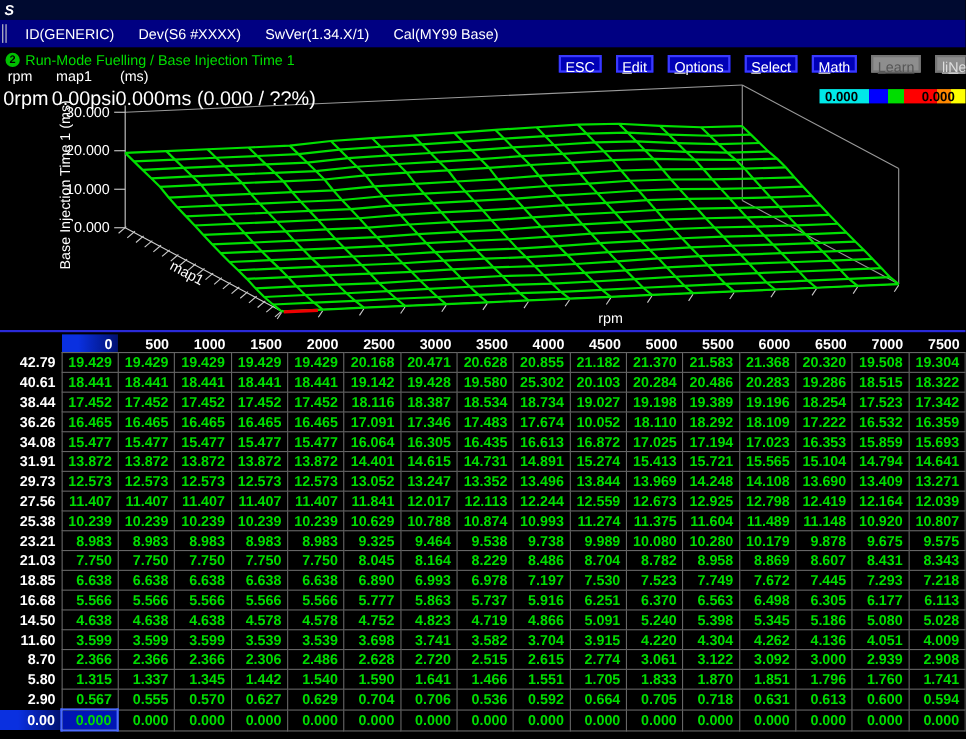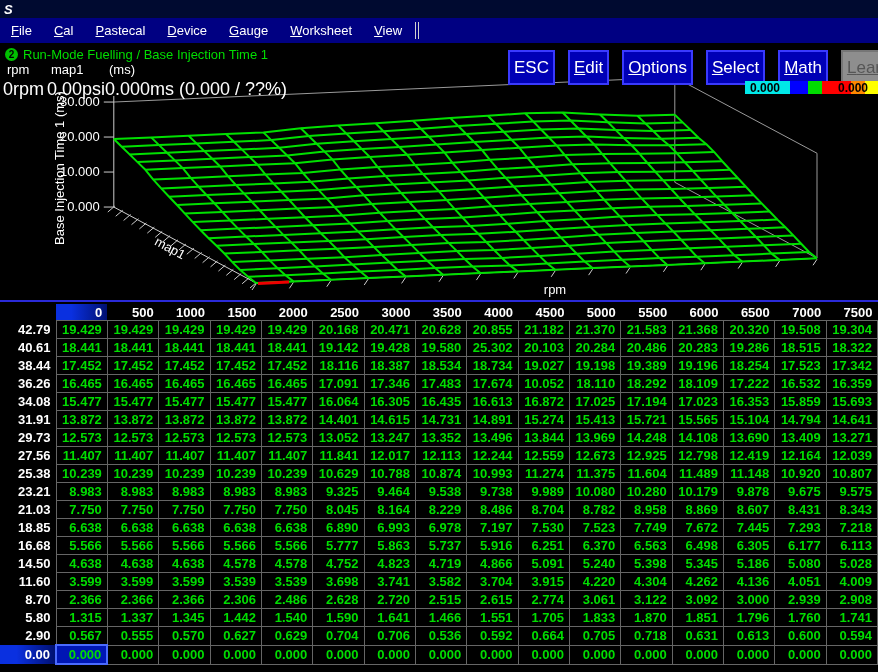--- a/index.html
+++ b/index.html
@@ -19,22 +19,22 @@
         margin:0 6px 0 2px;}
   .status-items{display:flex;}
   .si{padding:2px 11px;}
   
   .maptitle{position:absolute;top:47px;left:5px;display:flex;align-items:center;gap:5px;
             font-size:13px;color:#00dd00;z-index:4;}
   .numcirc{width:13px;height:13px;border-radius:50%;background:#00c000;color:#000;
            font-size:10px;font-weight:bold;display:flex;align-items:center;justify-content:center;}
   
   .btnrow{position:absolute;top:50px;left:508px;display:flex;gap:13px;z-index:4;}
-  .btn{font-family:"Liberation Sans",sans-serif;font-size:17px;color:#fff;background:#0000b6;
-       border:2px solid #3a3aff;padding:0 4px;height:35px;line-height:17px;cursor:default;}
+  .btn{font-family:"Liberation Sans",sans-serif;font-size:13px;color:#fff;background:#0000b6;
+       border:2px solid #3a3aff;padding:0 4px;height:16px;line-height:17px;cursor:default;}
   .btn.dis{background:#8e8e8e;border:2px solid #767676;color:#565656;text-decoration:underline;}
   .btn.dis.lin{color:#dedede;}
   
   .readout1{position:absolute;top:62px;left:7px;font-size:13px;display:flex;z-index:4;}
   .readout2{position:absolute;top:79px;left:3px;font-size:18px;display:flex;z-index:4;}
   .readout1 span:nth-child(1),.readout2 span:nth-child(1){width:44px;}
   .readout1 span:nth-child(2),.readout2 span:nth-child(2){width:58px;}
   
   .legend{position:absolute;top:81px;left:745px;width:133px;height:13px;z-index:4;
           display:flex;align-items:center;justify-content:space-between;
@@ -156,30 +156,27 @@
         <polyline points="817.0,258.3 809.1,252.0 801.2,243.7 793.3,235.4 785.4,227.3 777.5,219.6 769.6,211.5 761.7,203.4 753.8,195.3 745.9,186.8 738.0,178.2 730.1,169.7 722.2,161.2 714.3,152.1 706.4,144.2 698.5,137.7 690.6,130.0 682.7,122.4 674.8,114.7" fill="none" stroke="#00e000" stroke-width="2" stroke-linejoin="round"></polyline>
         <line x1="258" y1="283.5" x2="289" y2="282.1" stroke="#ee0000" stroke-width="3"></line>
       </svg>
   </div>
 
   <div class="titlebar">
     <span class="slogo">S</span>
   </div>
 
   <div class="menubar">
-    <div class="menu-items">
-        <span class="mi"><u>F</u>ile</span>
-        <span class="mi"><u>C</u>al</span>
-        <span class="mi"><u>P</u>astecal</span>
-        <span class="mi"><u>D</u>evice</span>
-        <span class="mi"><u>G</u>auge</span>
-        <span class="mi"><u>W</u>orksheet</span>
-        <span class="mi"><u>V</u>iew</span>
+    <span class="msep"></span>
+    <div class="status-items">
+        <span class="si">ID(GENERIC)</span>
+        <span class="si">Dev(S6 #XXXX)</span>
+        <span class="si">SwVer(1.34.X/1)</span>
+        <span class="si">Cal(MY99 Base)</span>
       </div>
-    <span class="msep"></span>
   </div>
 
   <div class="maptitle">
     <span class="numcirc">2</span>
     <span>Run-Mode Fuelling / Base Injection Time 1</span>
   </div>
 
   <div class="btnrow">
       <button class="btn">ESC</button>
       <button class="btn"><u>E</u>dit</button>

